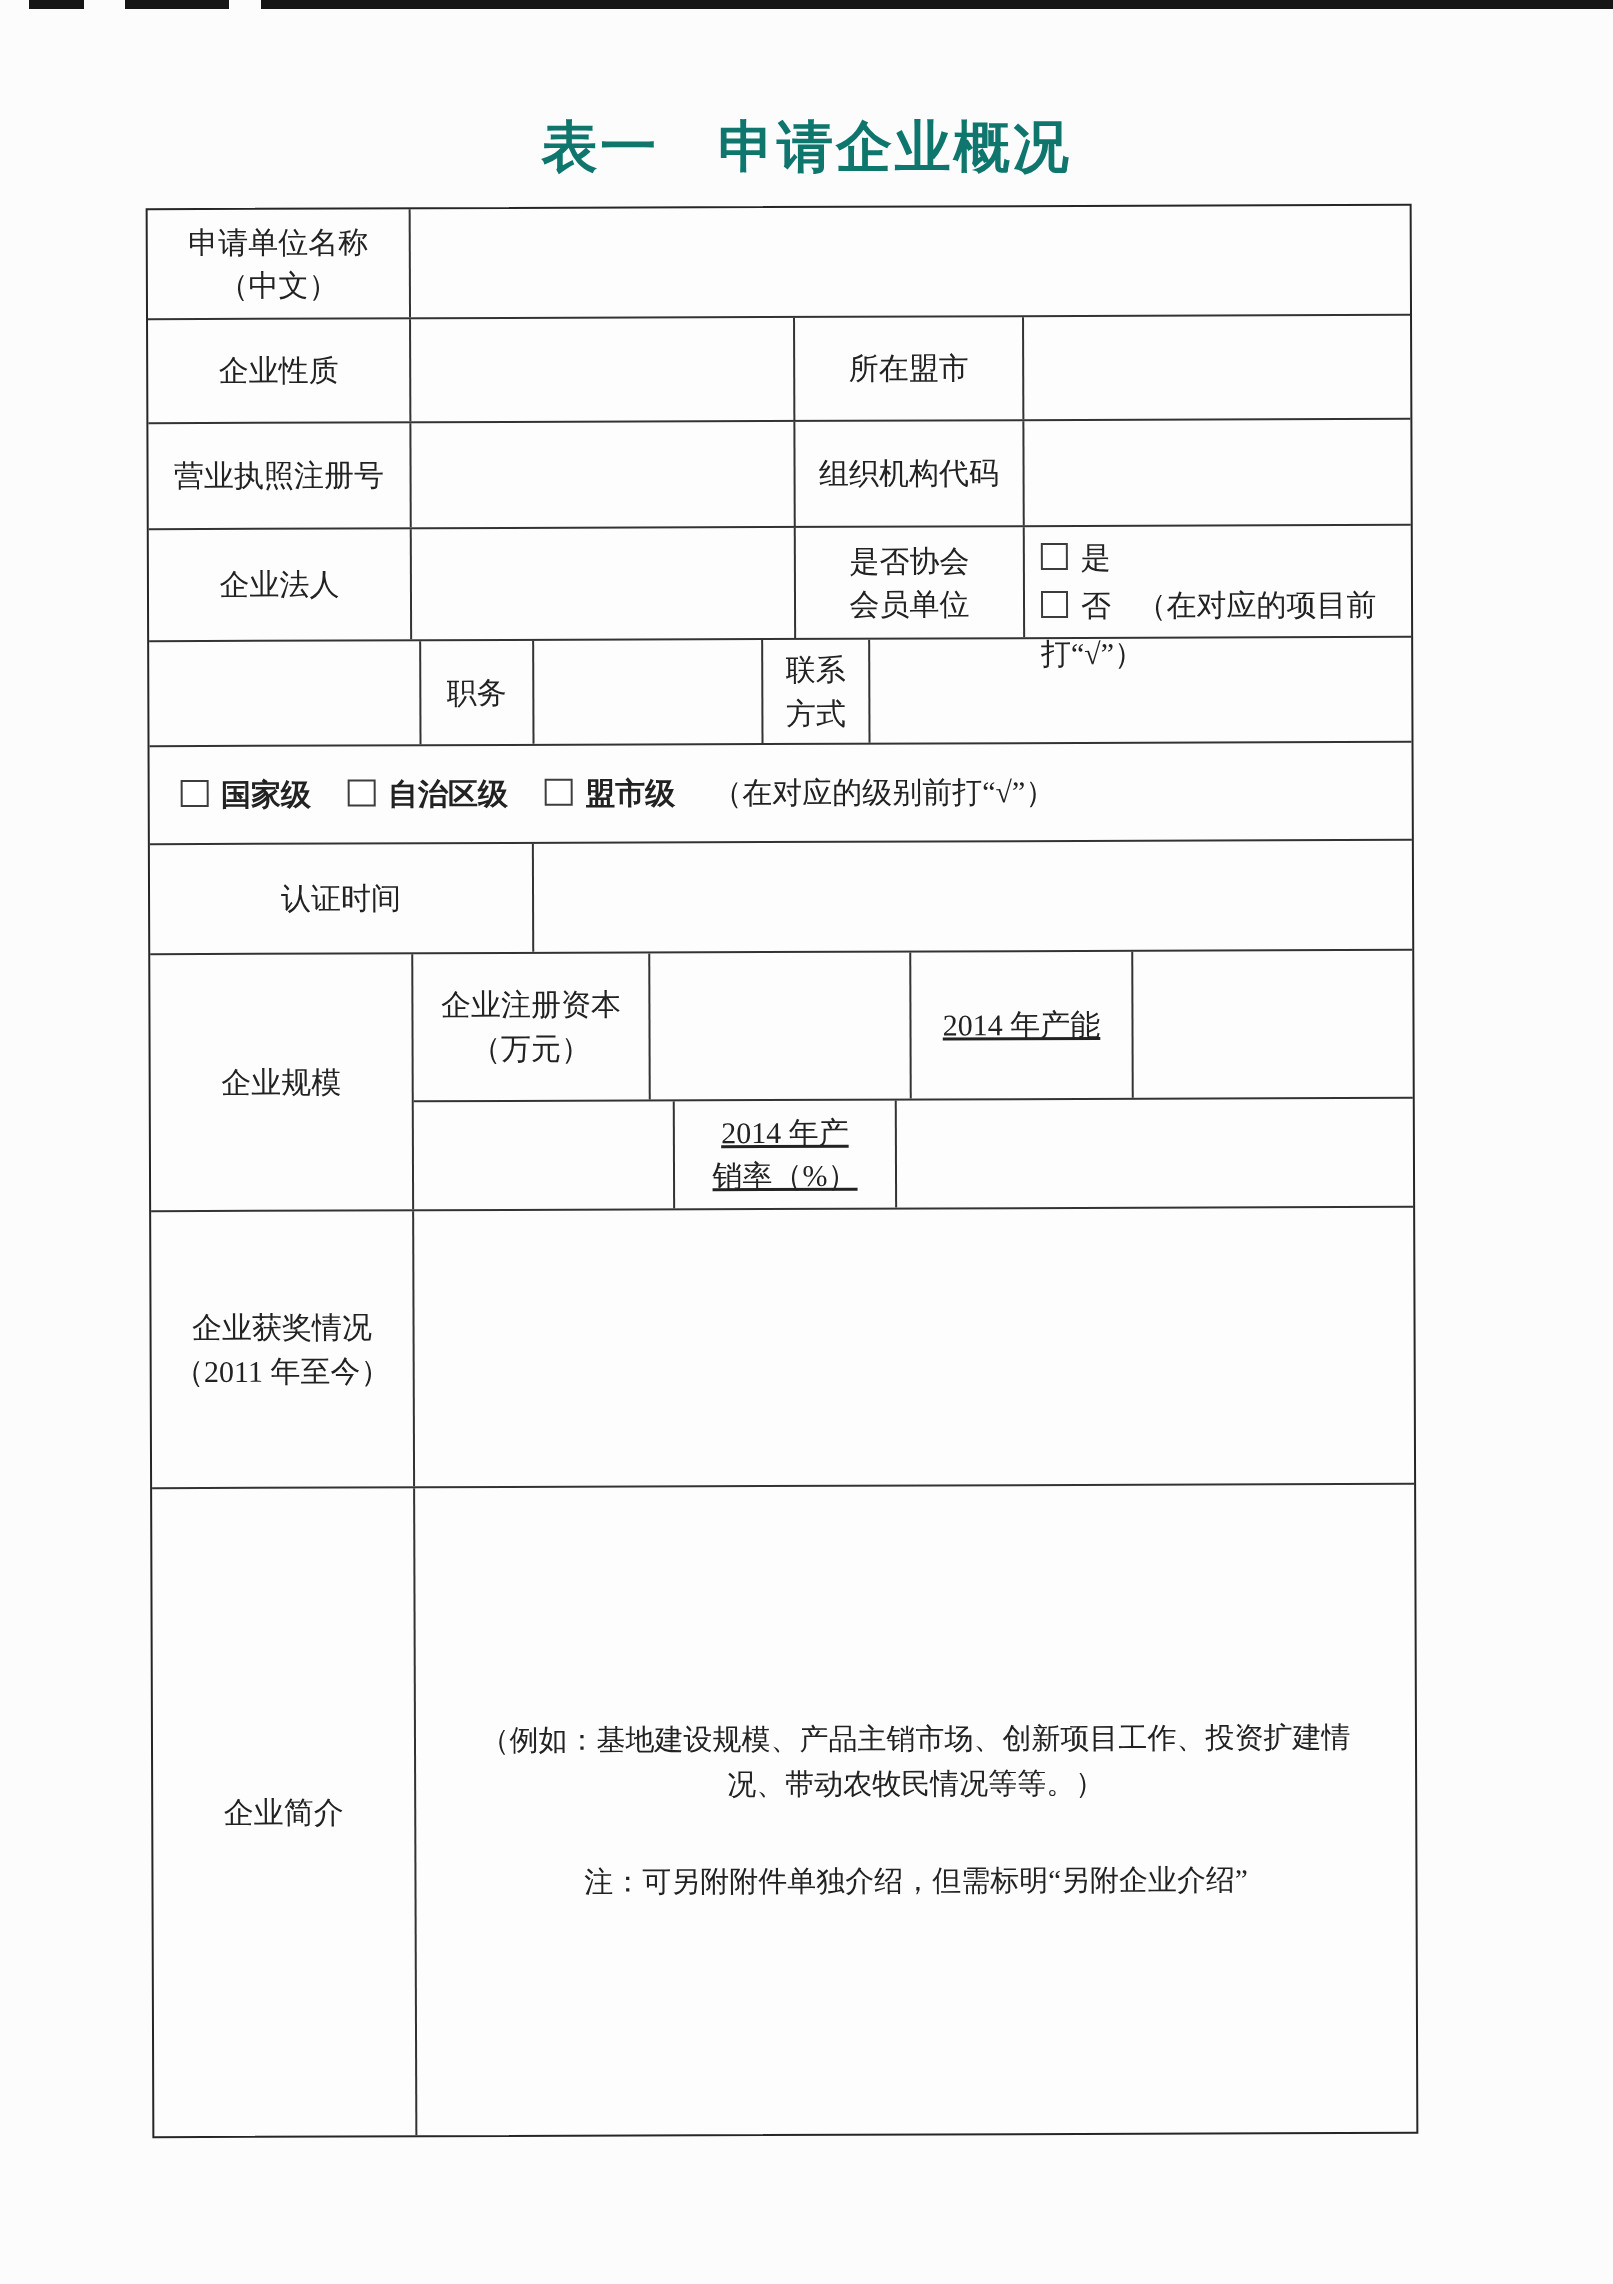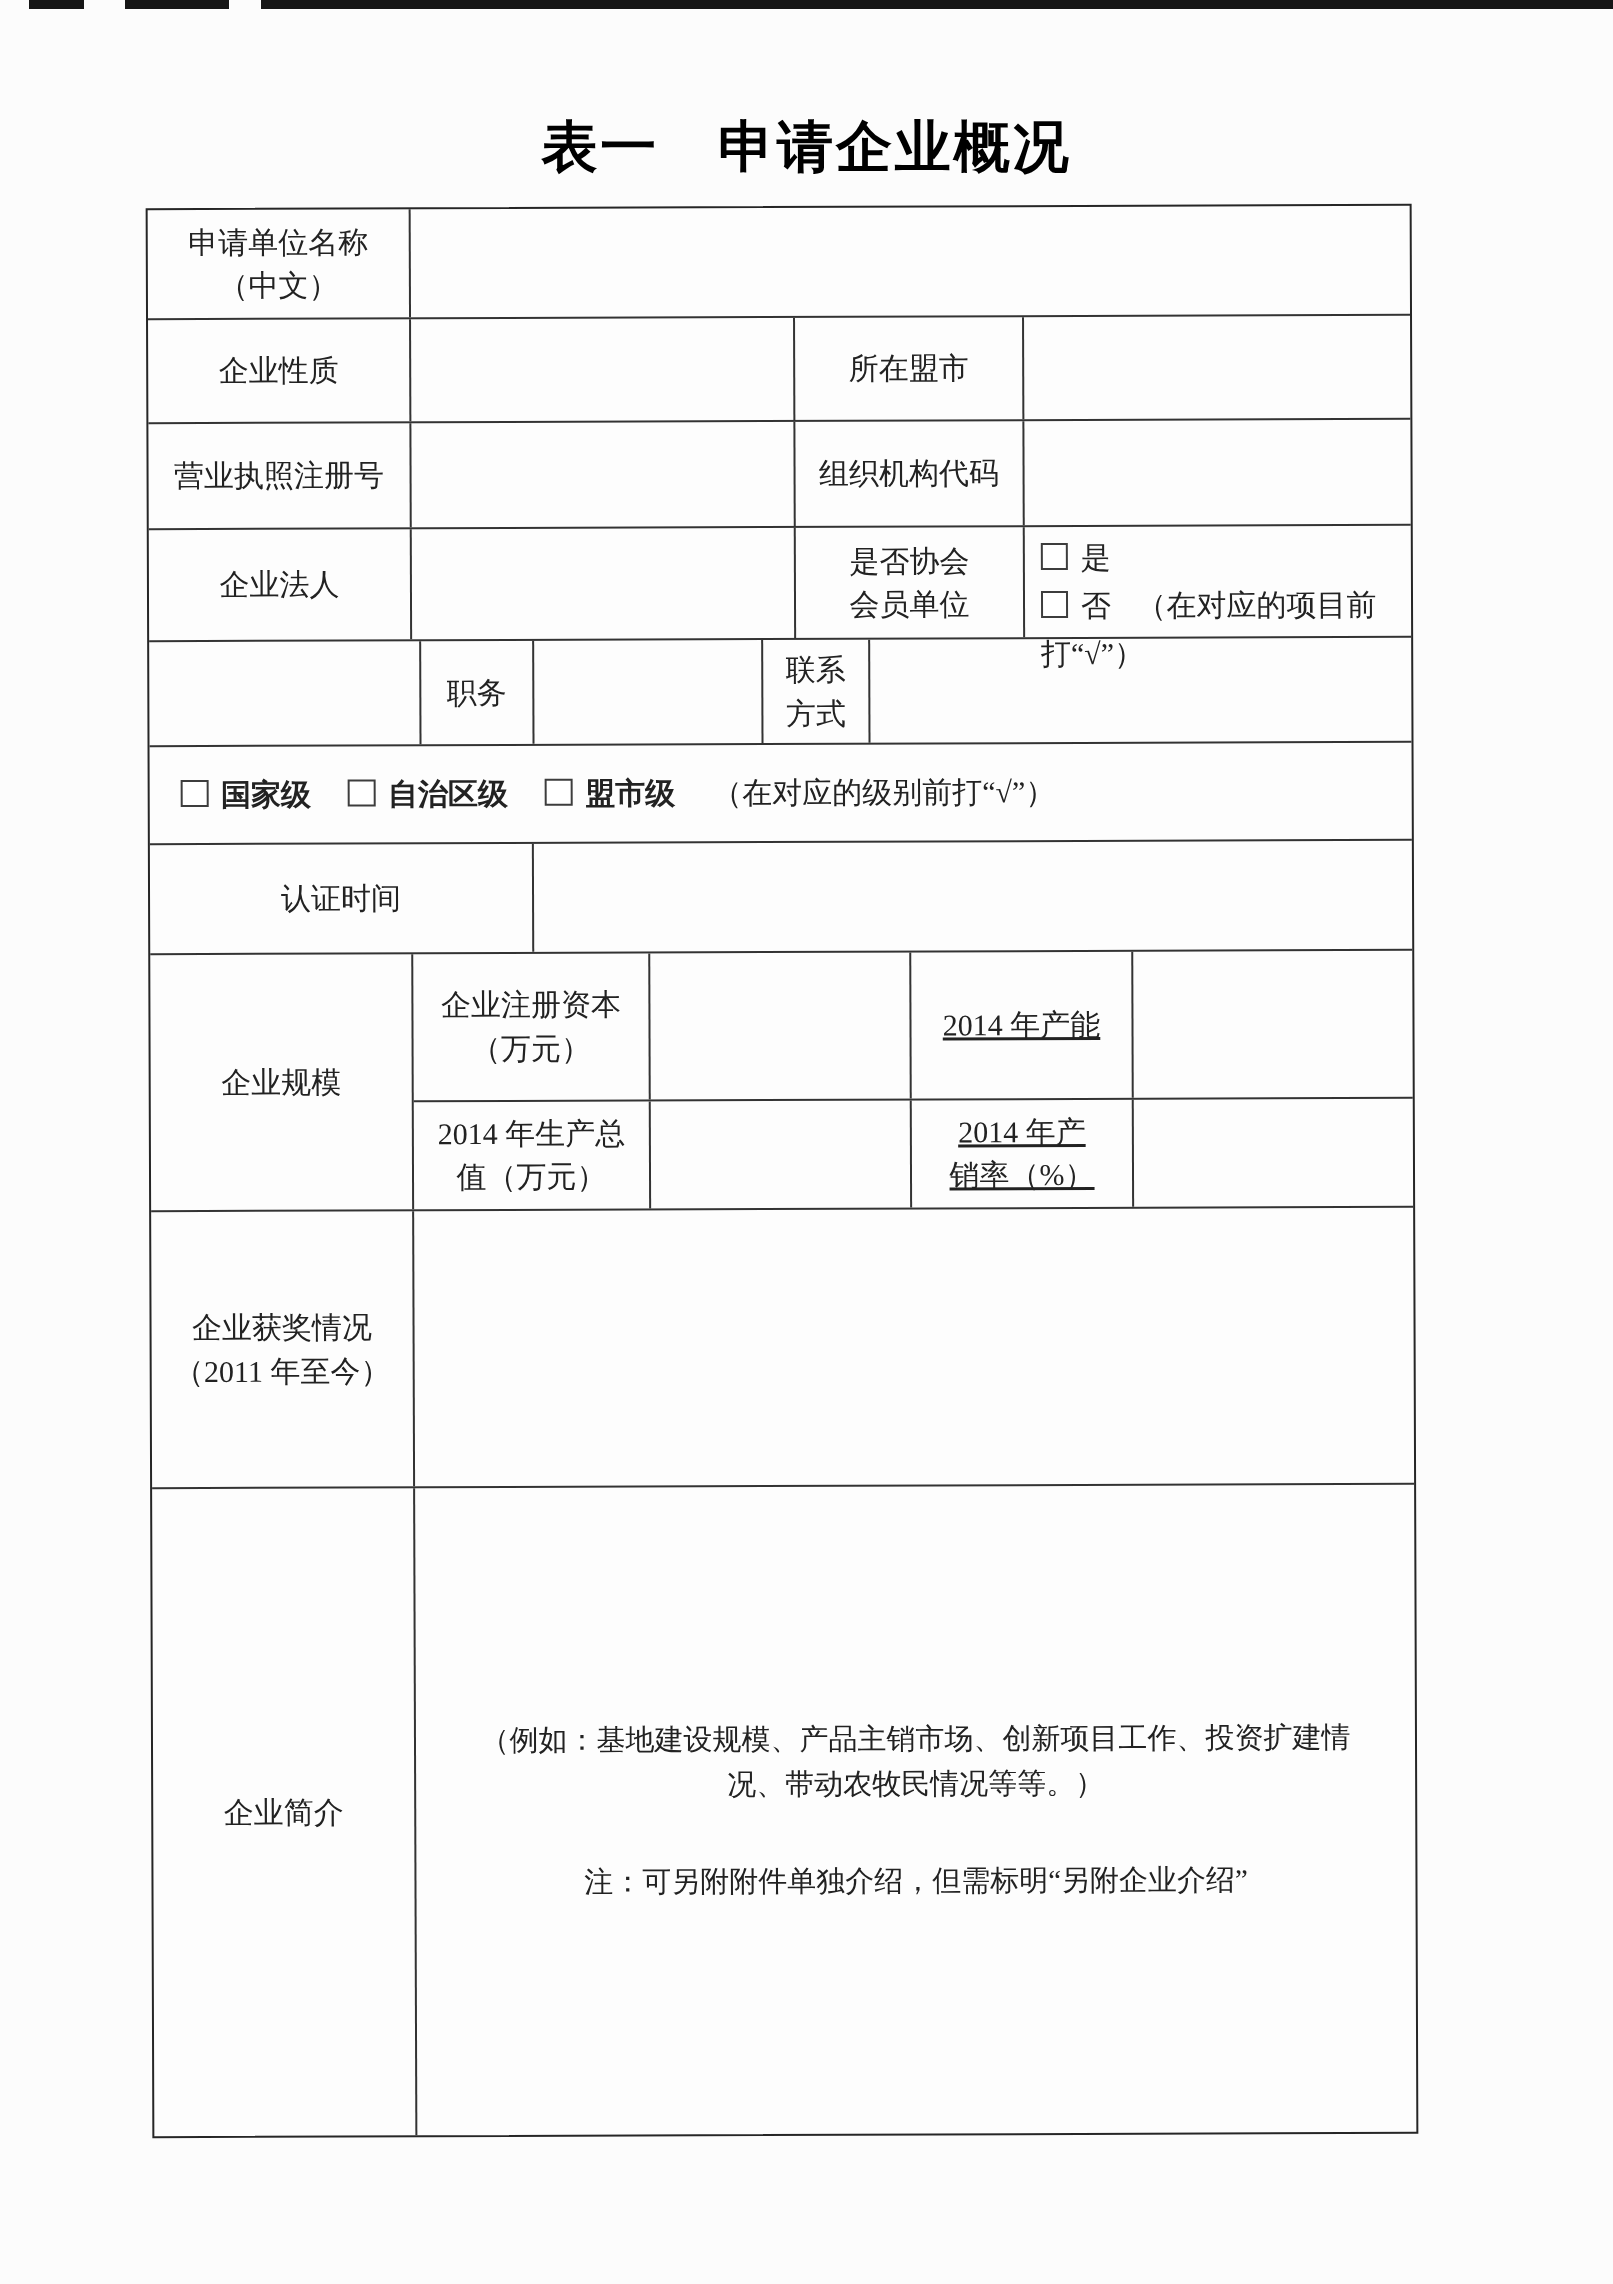--- a/index.html
+++ b/index.html
@@ -16,21 +16,21 @@
   
   .scanbar { position:absolute; top:0; left:0; width:1613px; height:8.8px; }
   .scanbar .seg { position:absolute; top:0; height:8.8px; background:#161616; }
   .seg1 { left:29px;  width:55px; }
   .seg2 { left:125px; width:104px; }
   .seg3 { left:261px; width:1353px; }
 
   .title {
     position:absolute; top:110px; left:0; width:100%;
     margin:0; text-align:center;
-    font-size:56px; font-weight:bold; letter-spacing:2.9px; color:#000000;
+    font-size:56px; font-weight:bold; letter-spacing:2.9px; color:#0f766e;
   }
 
   .tbl {
     position:absolute; left:149px; top:206px; width:1266px;
     border:2.9px solid #262626; box-sizing:border-box;
     background:#fdfdfd;
     transform:rotate(-0.2deg);
   }
   .r { display:flex; border-bottom:2px solid #333; box-sizing:border-box; }
   .r.lastrow, .r.lastr { border-bottom:none; }
@@ -151,22 +151,20 @@
       <div class="c w268">企业规模</div>
       <div class="stack grow">
         <div class="r h152">
           <div class="c w242">企业注册资本
 （万元）</div>
           <div class="c w266"></div>
           <div class="c w227">2014 年产能</div>
           <div class="c grow last"></div>
         </div>
         <div class="r h110 lastr">
-          <div class="c w242">2014 年生产总
-值（万元）</div>
           <div class="c w266"></div>
           <div class="c w227">2014 年产
 销率（%）</div>
           <div class="c grow last"></div>
         </div>
       </div>
     </div>
 
     <div class="r h283">
       <div class="c w268">企业获奖情况

